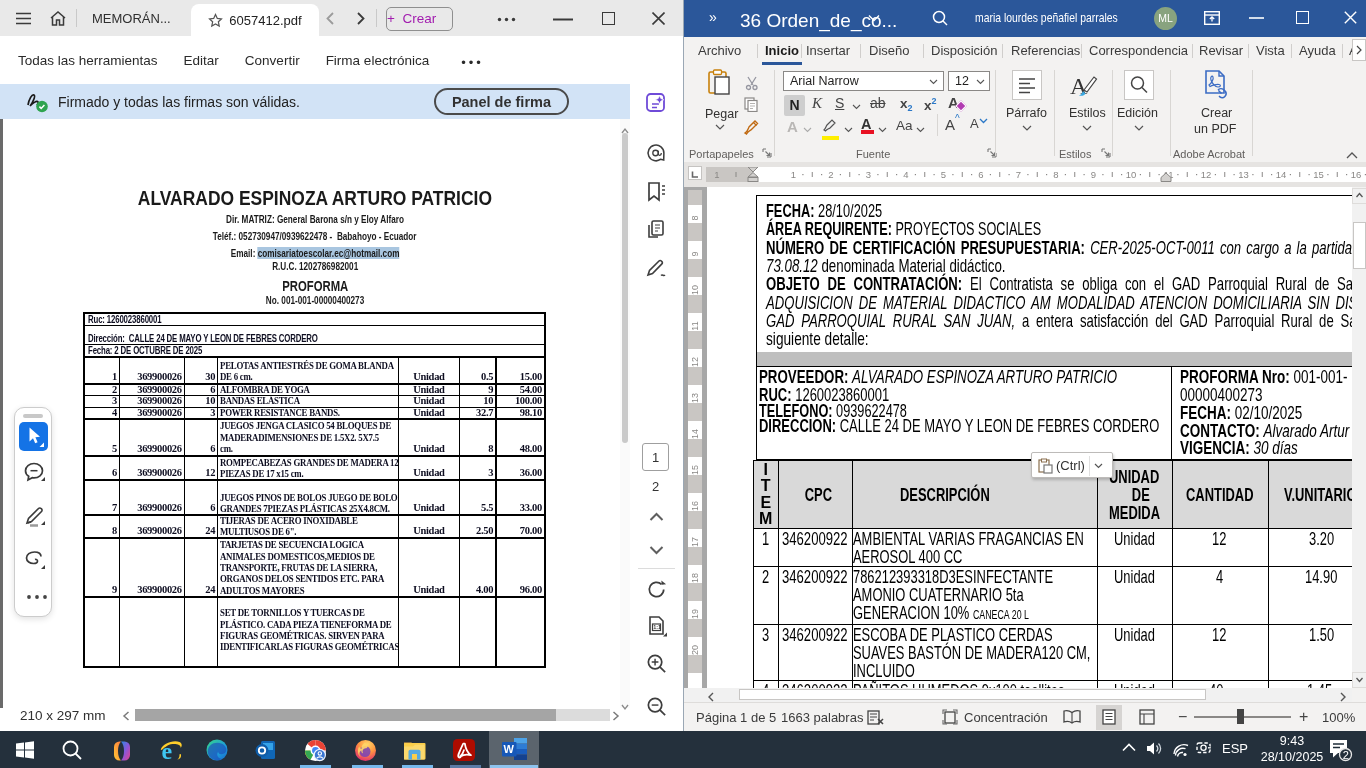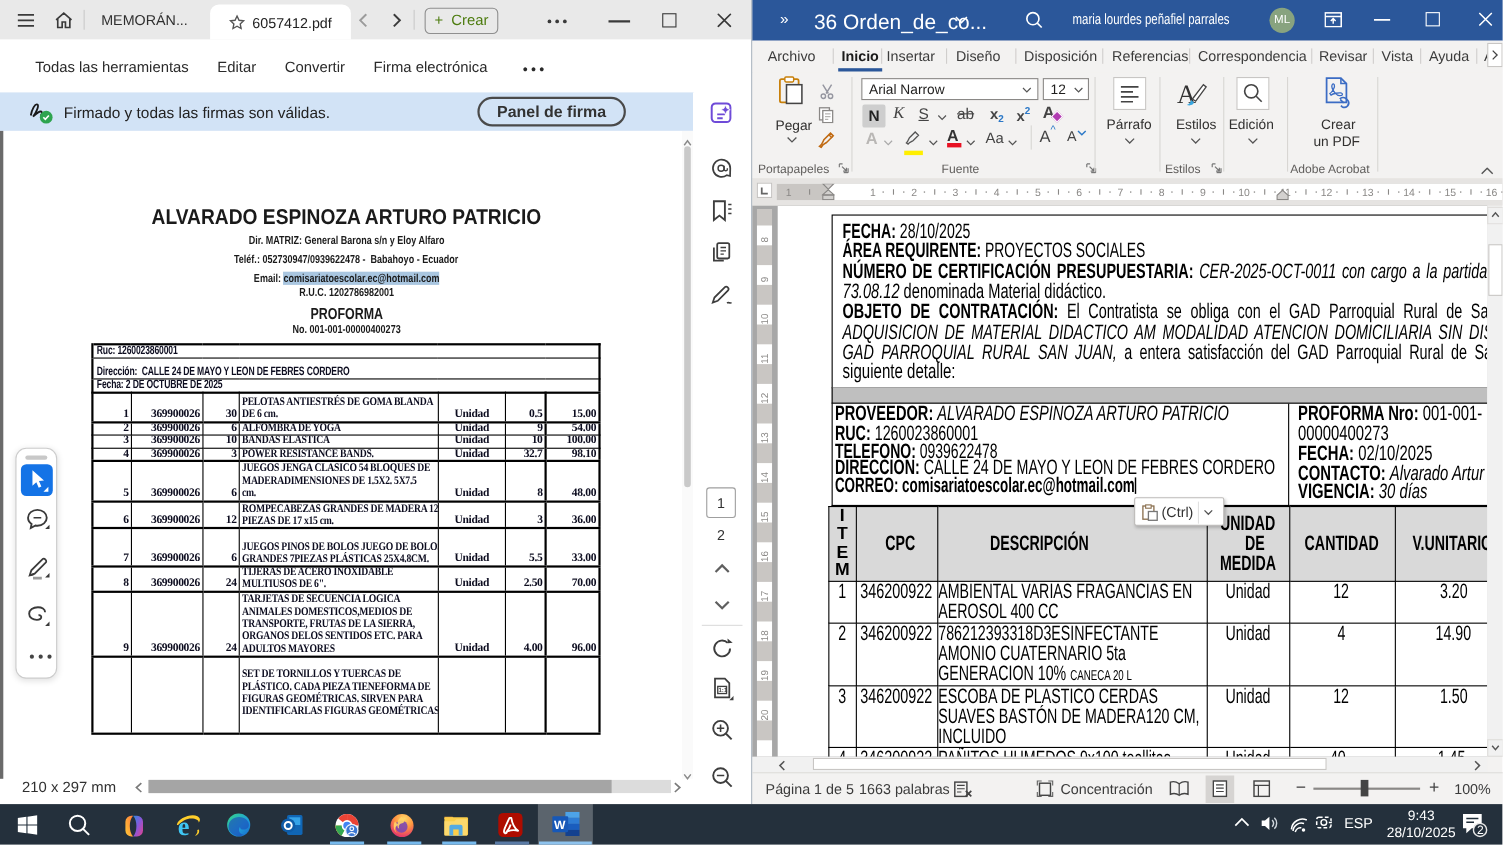--- a/index.html
+++ b/index.html
@@ -3,21 +3,21 @@
 *{margin:0;padding:0;box-sizing:border-box}
 html,body{width:1366px;height:768px;overflow:hidden}
 body{position:relative;font-family:"Liberation Sans",sans-serif;background:#fff;color:#222}
 .abs{position:absolute}
 
 #acro{position:absolute;left:0;top:0;width:683px;height:731px;background:#fff}
 #acro-title{position:absolute;left:0;top:0;width:683px;height:36px;background:#e9e9e9}
 #acro-tab{position:absolute;left:191px;top:4px;width:128px;height:32px;background:#fff;border-radius:8px 8px 0 0;display:flex;align-items:center;justify-content:center;gap:6px;font-size:13px;color:#222}
 #acro-menu{position:absolute;left:0;top:36px;width:683px;height:48px;background:#fff;display:flex;align-items:center;font-size:13.5px;color:#2a2a2a}
 #acro-menu span{margin-left:26px}
-#acro-menu span:first-child{margin-left:32px}
+#acro-menu span:first-child{margin-left:18px}
 #sigbar{position:absolute;left:0;top:84px;width:631px;height:35px;background:#d2e3f6;display:flex;align-items:center}
 #panelbtn{position:absolute;right:62px;top:4px;height:27px;line-height:24px;padding:0 16px;border:2px solid #4a4a4a;border-radius:14px;font-size:14.5px;color:#323232;font-weight:700;background:#d2e3f6}
 
 #pdfpage{position:absolute;left:4px;top:119px;width:616px;height:589px;background:#fff;overflow:hidden}
 .pc{position:absolute;left:3px;width:616px;text-align:center;font-weight:700;color:#1a1a1a}
 
 #ptable{position:absolute;left:79px;top:193px;width:463px;border-collapse:collapse;table-layout:fixed;color:#0d0d20}
 #ptable td{border:1px solid #000;vertical-align:bottom;font-family:"Liberation Serif",serif;font-weight:700;font-size:10.5px;line-height:11.9px;padding:0 2px;overflow:hidden;letter-spacing:-0.3px}
 #ptable{border:2px solid #000}
 #ptable .hr4 td{font-family:"Liberation Sans",sans-serif;font-size:11px;letter-spacing:-0.2px;padding-left:3px}
@@ -79,21 +79,21 @@
         </svg>
    <span>6057412.pdf</span>
   </div>
   <svg class="abs" style="left:326px;top:12px" width="8" height="13">
         <path d="M7 1 L1.5 6.5 L7 12" stroke="#9b9b9b" stroke-width="1.8" fill="none"></path>
       </svg>
   <svg class="abs" style="left:357px;top:12px" width="8" height="13">
         <path d="M1 1 L6.5 6.5 L1 12" stroke="#3a3a3a" stroke-width="1.8" fill="none"></path>
       </svg>
   <div class="abs" style="left:376px;top:9px;width:1px;height:18px;background:#c9c9c9"></div>
-  <div class="abs" style="left:386px;top:7px;width:67px;height:24px;border:1px solid #8f8f8f;border-radius:5px;font-size:13.5px;color:#4d7c0f;text-align:center;line-height:22px">+&nbsp; Crear</div>
+  <div class="abs" style="left:386px;top:7px;width:67px;height:24px;border:1px solid #8f8f8f;border-radius:5px;font-size:13.5px;color:#a21caf;line-height:22px">+&nbsp; Crear</div>
   <svg class="abs" style="left:497px;top:17px" width="20" height="5">
         <circle cx="2.5" cy="2.5" r="1.7" fill="#3a3a3a"></circle>
         <circle cx="9.5" cy="2.5" r="1.7" fill="#3a3a3a"></circle>
         <circle cx="16.5" cy="2.5" r="1.7" fill="#3a3a3a"></circle>
       </svg>
   <svg class="abs" style="left:553px;top:18px" width="20" height="3">
         <path d="M0 1.5h20" stroke="#3a3a3a" stroke-width="2"></path>
       </svg>
   <div class="abs" style="left:602px;top:12px;width:13px;height:13px;border:1.5px solid #3a3a3a"></div>
   <svg class="abs" style="left:652px;top:12px" width="13" height="13">
@@ -703,23 +703,20 @@
           <span id="w8" class="wl" style="transform:scaleX(0.7);transform-origin:0 50%"><b>PROVEEDOR:</b> <i>ALVARADO ESPINOZA ARTURO PATRICIO</i></span>
         </div>
         <div class="ln" style="left:75px;top:199px">
           <span id="w9" class="wl" style="transform:scaleX(0.685);transform-origin:0 50%"><b>RUC:</b> 1260023860001</span>
         </div>
         <div class="ln" style="left:75px;top:214.5px">
           <span id="w10" class="wl" style="transform:scaleX(0.67);transform-origin:0 50%"><b>TELEFONO:</b> 0939622478</span>
         </div>
         <div class="ln" style="left:75px;top:230px">
           <span id="w11" class="wl" style="transform:scaleX(0.683);transform-origin:0 50%"><b>DIRECCION:</b> CALLE 24 DE MAYO Y LEON DE FEBRES CORDERO</span>
-        </div>
-        <div class="ln" style="left:75px;top:245.5px">
-          <span id="w12" class="wl" style="transform:scaleX(0.643);transform-origin:0 50%"><b>CORREO: comisariatoescolar.ec@hotmail.com</b><span style="display:inline-block;width:1.5px;height:15px;background:#000;vertical-align:-2px"></span></span>
         </div>
         <div class="ln" style="left:496px;top:181px">
           <span id="w13" class="wl" style="transform:scaleX(0.71);transform-origin:0 50%"><b>PROFORMA Nro:</b> 001-001-</span>
         </div>
         <div class="ln" style="left:496px;top:199px">
           <span id="w14" class="wl" style="transform:scaleX(0.71);transform-origin:0 50%">00000400273</span>
         </div>
         <div class="ln" style="left:496px;top:217px">
           <span id="w15" class="wl" style="transform:scaleX(0.71);transform-origin:0 50%"><b>FECHA:</b> 02/10/2025</span>
         </div>

